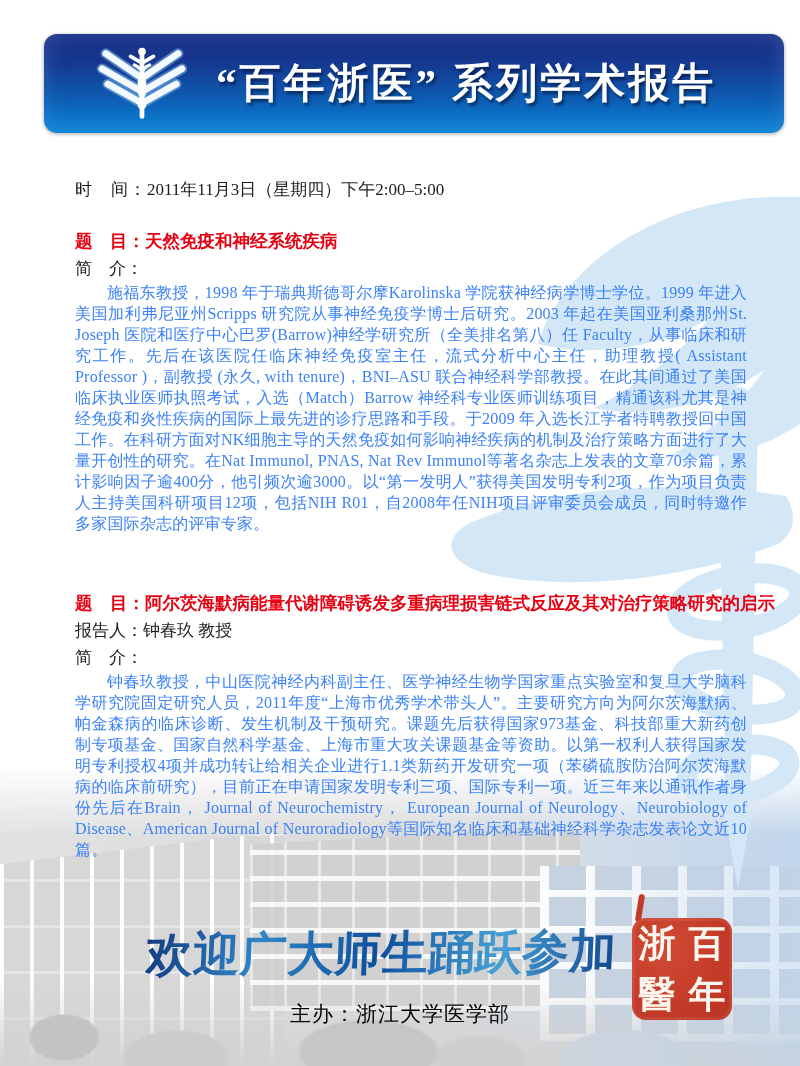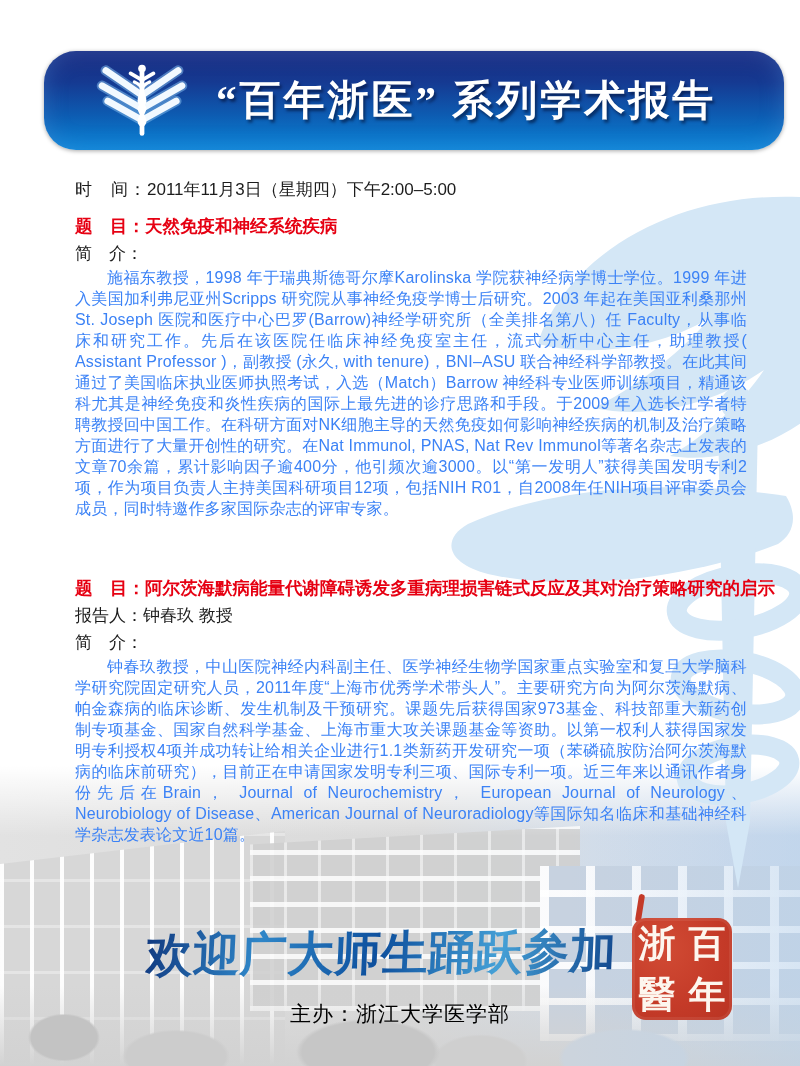--- a/index.html
+++ b/index.html
@@ -41,35 +41,35 @@
   .ph-fade-top{position:absolute;left:0;top:0;width:100%;height:70px;
     background:linear-gradient(180deg,#ffffff 0%,rgba(255,255,255,0) 100%);}
   .ph-tint-right{position:absolute;right:0;top:0;width:230px;height:100%;
     background:linear-gradient(90deg,rgba(200,220,240,0) 0%,rgba(186,211,236,.55) 100%);}
 
   
   .watermark{position:absolute;left:396px;top:182px;width:440px;height:730px;}
 
   
   .banner{position:absolute;left:44px;top:34px;width:740px;height:99px;
-    border-radius:32px;
+    border-radius:13px;
     background:linear-gradient(180deg,#1b2b80 0%,#153a92 32%,#0d5cb2 65%,#0a86d8 100%);
     box-shadow:0 1px 4px rgba(0,0,0,.35), inset 0 0 22px rgba(90,150,220,.35);
-    display:flex;align-items:center;margin-top:17px;}
+    display:flex;align-items:center;}
   .banner-logo{margin-left:52px;flex:0 0 auto;}
   .banner-title{flex:1;text-align:center;margin-right:40px;
     font-family:"Liberation Serif","DejaVu Serif",serif;font-weight:bold;
     font-size:41px;color:#ffffff;letter-spacing:3px;white-space:nowrap;
     text-shadow:2px 3px 3px rgba(0,10,40,.55);}
 
   
-  .content{position:absolute;left:75px;top:176px;width:672px;color:#1c1c1c;}
+  .content{position:absolute;left:75px;top:176px;width:672px;color:#1c1c1c;font-family:Liberation Serif, serif;}
   .info-line{font-size:17px;line-height:28px;white-space:nowrap;}
   .lab{letter-spacing:1px;}
-  .talk{margin-top:9px;}
+  .talk{margin-top:24px;}
   .talk.second{margin-top:56px;}
   .topic-line{font-size:17.5px;line-height:27px;font-weight:bold;color:#e60012;white-space:nowrap;}
   .head-line{font-size:17px;line-height:27px;}
   .bio{margin:0;font-size:16px;line-height:21px;text-align:justify;
     text-indent:2em;letter-spacing:.2px;color:#3b82f6;}
 
   
   .welcome{position:absolute;left:146px;top:922px;z-index:6;
     font-family:"Liberation Serif","DejaVu Serif",serif;font-weight:bold;
     font-size:47px;letter-spacing:0px;white-space:nowrap;

